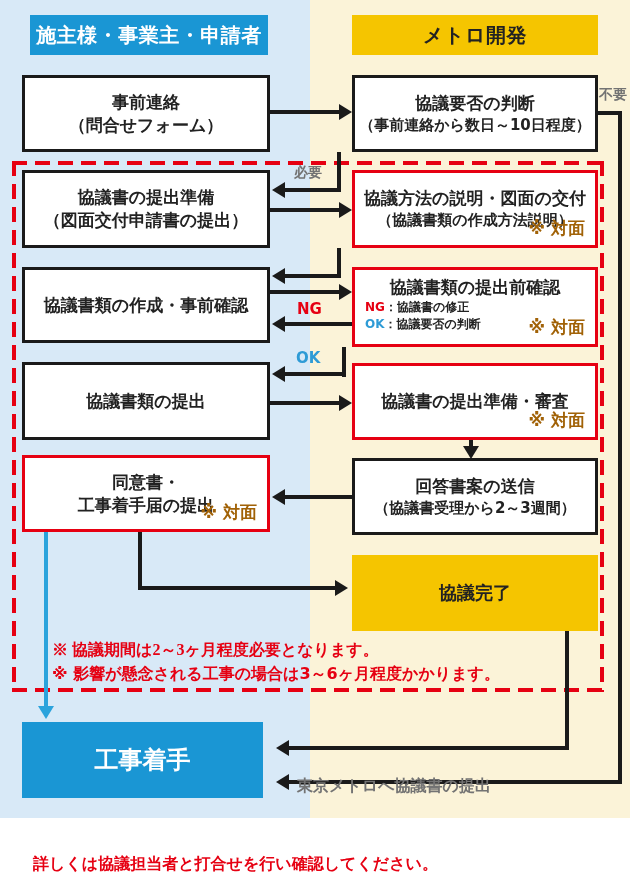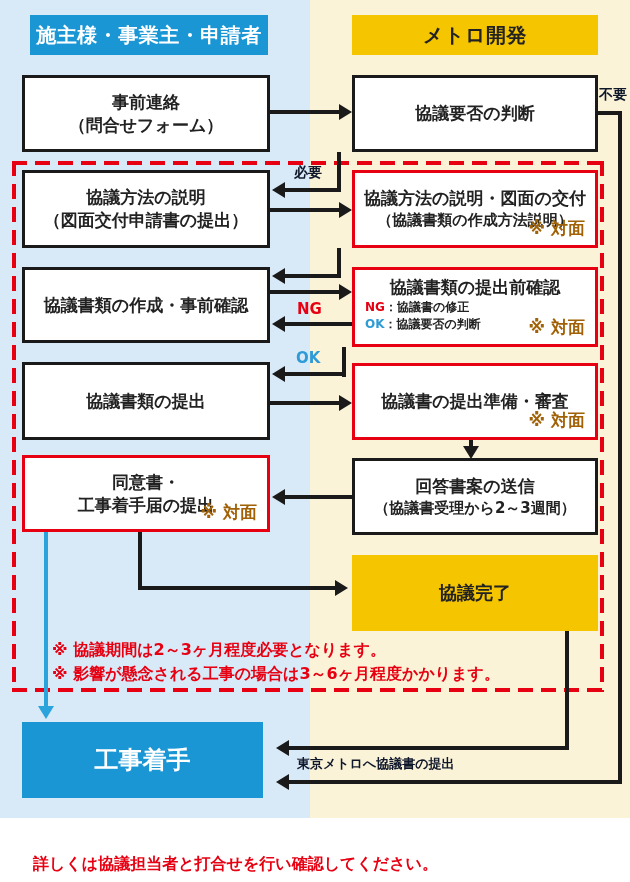--- a/index.html
+++ b/index.html
@@ -50,24 +50,24 @@
   .h-line{position:absolute;height:4px;background:#1a1a1a;}
   .v-line{position:absolute;width:4px;background:#1a1a1a;}
   .arr{position:absolute;width:0;height:0;}
   .arr.l{border-top:8px solid transparent;border-bottom:8px solid transparent;border-right:13px solid #1a1a1a;}
   .arr.r{border-top:8px solid transparent;border-bottom:8px solid transparent;border-left:13px solid #1a1a1a;}
   .arr.d{border-left:8px solid transparent;border-right:8px solid transparent;border-top:13px solid #1a1a1a;}
   .blue-line{background:#2ba3dc;}
   .arr.d.blue{border-top-color:#2ba3dc;}
 
   
-  .flabel{position:absolute;font-size:14px;font-weight:bold;color:#0f172a;}
+  .flabel{position:absolute;font-size:14px;font-weight:bold;color:#737373;}
   .flabel.ng{color:#e60012;font-size:15px;}
   .flabel.ok{color:#2e9bd6;font-size:15px;}
-  .flabel.metro{font-size:13px;}
+  .flabel.metro{font-size:16px;margin-top:21px;}
 
   
   .dash-h{position:absolute;height:4px;
     background:repeating-linear-gradient(90deg,#e60012 0,#e60012 15px,transparent 15px,transparent 23px);}
   .dash-v{position:absolute;width:4px;
     background:repeating-linear-gradient(180deg,#e60012 0,#e60012 15px,transparent 15px,transparent 23px);}
   #dash-top{left:12px;top:161px;width:592px;}
   #dash-bottom{left:12px;top:688px;width:592px;}
   #dash-left{left:12px;top:161px;height:531px;}
   #dash-right{left:600px;top:161px;height:531px;}
@@ -93,40 +93,41 @@
   <div class="dash-h" id="dash-top"></div>
   <div class="dash-h" id="dash-bottom"></div>
   <div class="dash-v" id="dash-left"></div>
   <div class="dash-v" id="dash-right"></div>
 
   <div class="fbox lcol" id="box-l1">
     <span>事前連絡</span>
     <span>（問合せフォーム）</span>
   </div>
   <div class="fbox lcol" id="box-l2">
-    <span>協議方法の説明</span>
+    <span>協議書の提出準備</span>
     <span>（図面交付申請書の提出）</span>
   </div>
   <div class="fbox lcol" id="box-l3">
     <span>協議書類の作成・事前確認</span>
   </div>
   <div class="fbox lcol" id="box-l4">
     <span>協議書類の提出</span>
   </div>
   <div class="fbox lcol red" id="box-l5">
     <span>同意書・</span>
     <span>工事着手届の提出</span>
     <span class="taimen">※ 対面</span>
   </div>
   <div class="fbox" id="box-l6">
     <span>工事着手</span>
   </div>
 
   <div class="fbox rcol" id="box-r1">
     <span>協議要否の判断</span>
+    <span class="sub">（事前連絡から数日～10日程度）</span>
   </div>
   <div class="fbox rcol red" id="box-r2">
     <span>協議方法の説明・図面の交付</span>
     <span class="sub">（協議書類の作成方法説明）</span>
     <span class="taimen">※ 対面</span>
   </div>
   <div class="fbox rcol red" id="box-r3">
     <span class="title">協議書類の提出前確認</span>
     <span class="okng"><span class="ng-k">NG</span><span>：協議書の修正</span></span>
     <span class="okng"><span class="ok-k">OK</span><span>：協議要否の判断</span></span>
@@ -192,18 +193,18 @@
   <div class="arr l" style="left:276px;top:740px;"></div>
 
   <div class="h-line" style="left:597px;top:111px;width:25px;"></div>
   <div class="v-line" style="left:618px;top:111px;height:673px;"></div>
   <div class="h-line" style="left:287px;top:780px;width:335px;"></div>
   <div class="arr l" style="left:276px;top:774px;"></div>
   <div class="flabel" style="left:599px;top:86px;">不要</div>
 
   <div class="flabel metro" style="left:297px;top:755px;">東京メトロへ協議書の提出</div>
 
-  <div class="rednote" style="left:52px;top:640px;">※ 協議期間は2～3ヶ月程度必要となります。</div>
+  <div class="rednote" style="left:52px;top:640px;font-family:Liberation Serif, serif;">※ 協議期間は2～3ヶ月程度必要となります。</div>
   <div class="rednote" style="left:52px;top:664px;text-align:center;">※ 影響が懸念される工事の場合は3～6ヶ月程度かかります。</div>
 
   <div class="rednote" style="left:33px;top:854px;">詳しくは協議担当者と打合せを行い確認してください。</div>
 
 </div>
 
 </body></html>

